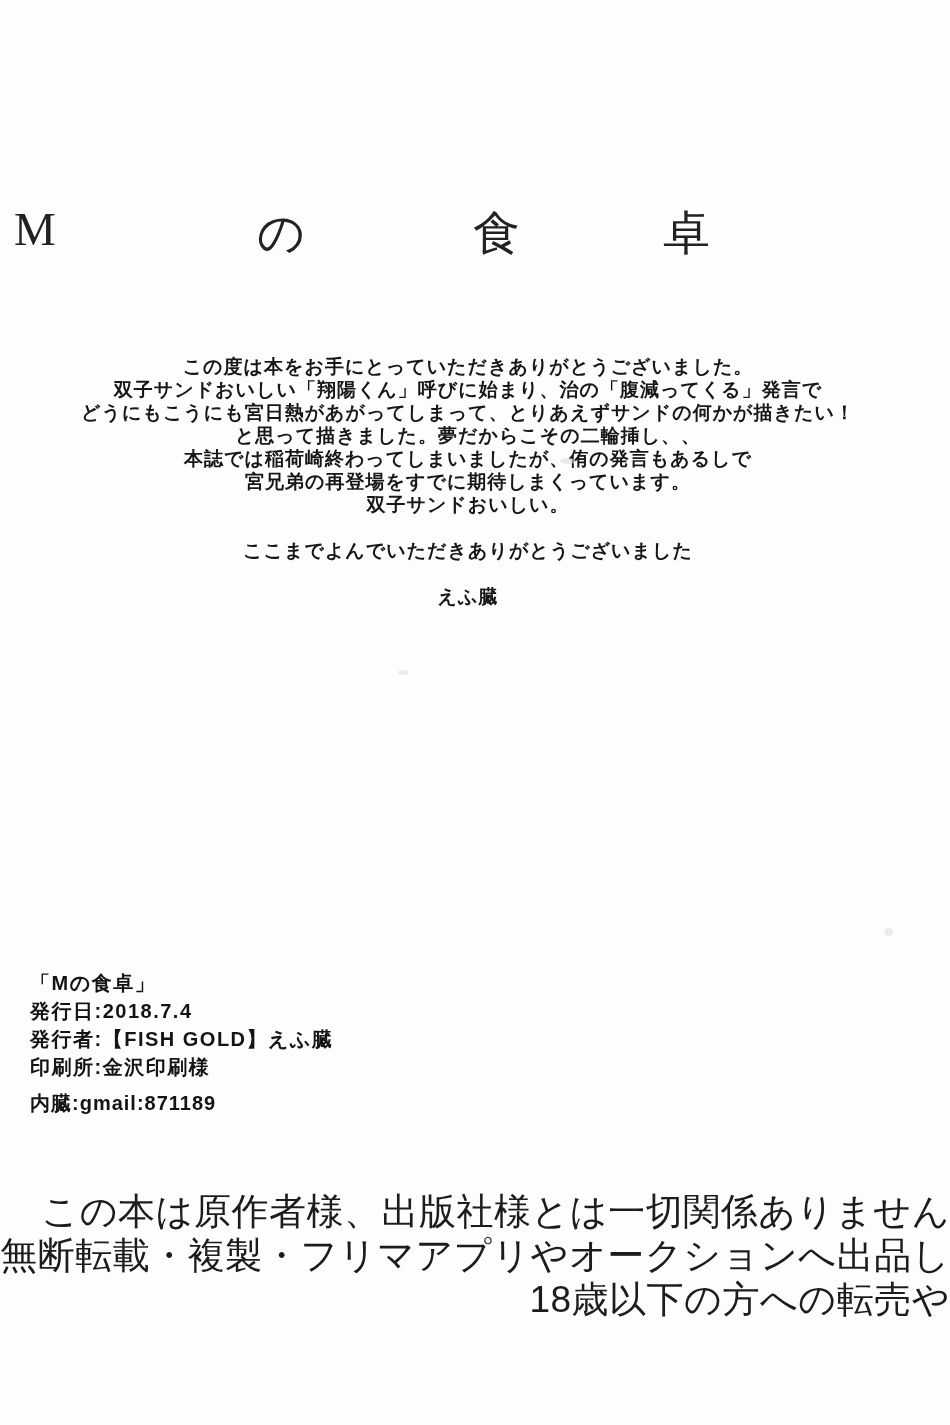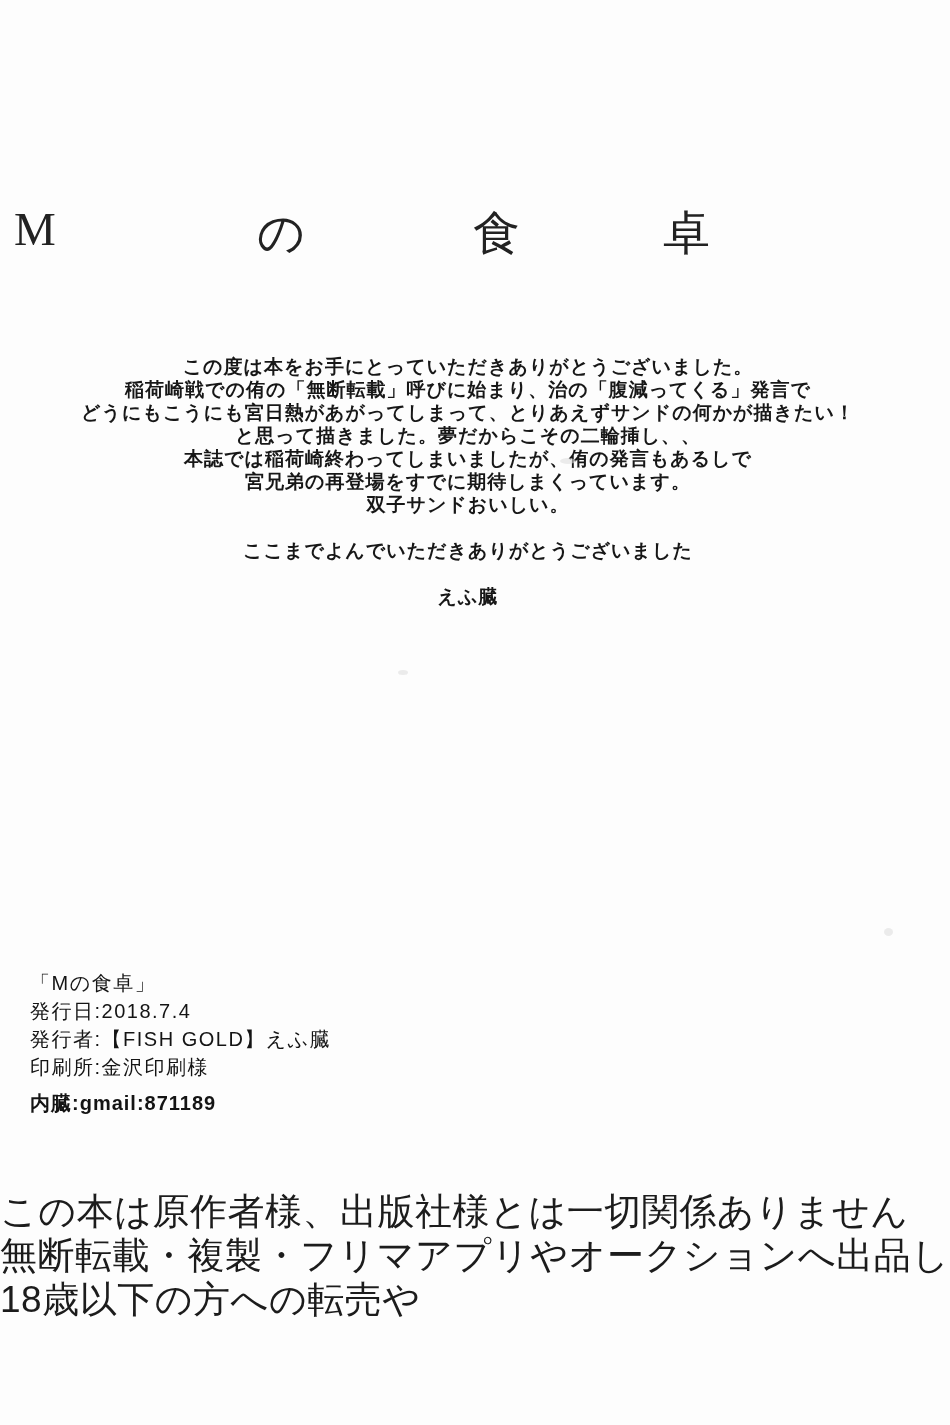--- a/index.html
+++ b/index.html
@@ -47,21 +47,21 @@
     text-align: center;
   }
 
   
   .colophon {
     position: absolute;
     top: 969px;
     left: 30px;
     width: 700px;
     font-size: 20px;
-    font-weight: 400;
+    font-weight: 700;
     line-height: 28px;
     letter-spacing: 1.5px;
     color: #141414;
   }
 
   
   .contact {
     position: absolute;
     top: 1089px;
     left: 30px;
@@ -72,21 +72,21 @@
     letter-spacing: 1px;
     color: #141414;
   }
 
   
   .disclaimer {
     position: absolute;
     top: 1190px;
     left: 0;
     width: 100%;
-    text-align: left;
+    text-align: right;
     font-size: 37px;
     font-weight: 400;
     line-height: 44px;
     letter-spacing: 0.5px;
     color: #1c1c1c;
   }
 
   
   .smudge {
     position: absolute;
@@ -105,21 +105,21 @@
 
   <div class="title-row">
     <span class="title-char c0">M</span>
     <span class="title-char c1">の</span>
     <span class="title-char c2">食</span>
     <span class="title-char c3">卓</span>
   </div>
 
   <div class="afterword">
       <div class="line">この度は本をお手にとっていただきありがとうございました。</div>
-      <div class="line">稲荷崎戦での侑の「無断転載」呼びに始まり、治の「腹減ってくる」発言で</div>
+      <div class="line">双子サンドおいしい「翔陽くん」呼びに始まり、治の「腹減ってくる」発言で</div>
       <div class="line">どうにもこうにも宮日熱があがってしまって、とりあえずサンドの何かが描きたい！</div>
       <div class="line">と思って描きました。夢だからこその二輪挿し、、</div>
       <div class="line">本誌では稲荷崎終わってしまいましたが、侑の発言もあるしで</div>
       <div class="line">宮兄弟の再登場をすでに期待しまくっています。</div>
       <div class="line">双子サンドおいしい。</div>
       <div class="line">&nbsp;</div>
       <div class="line">ここまでよんでいただきありがとうございました</div>
       <div class="line">&nbsp;</div>
       <div class="line">えふ臓</div>
     </div>

